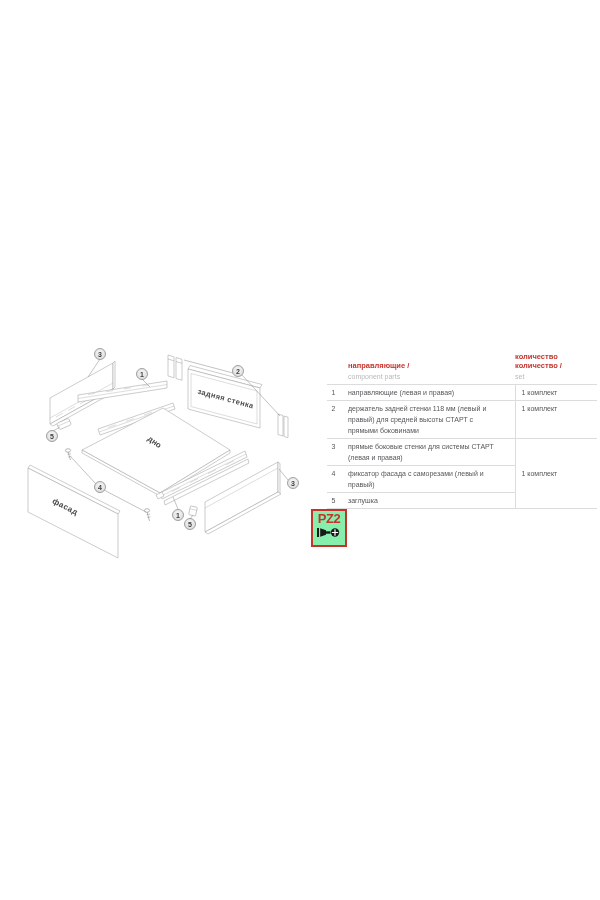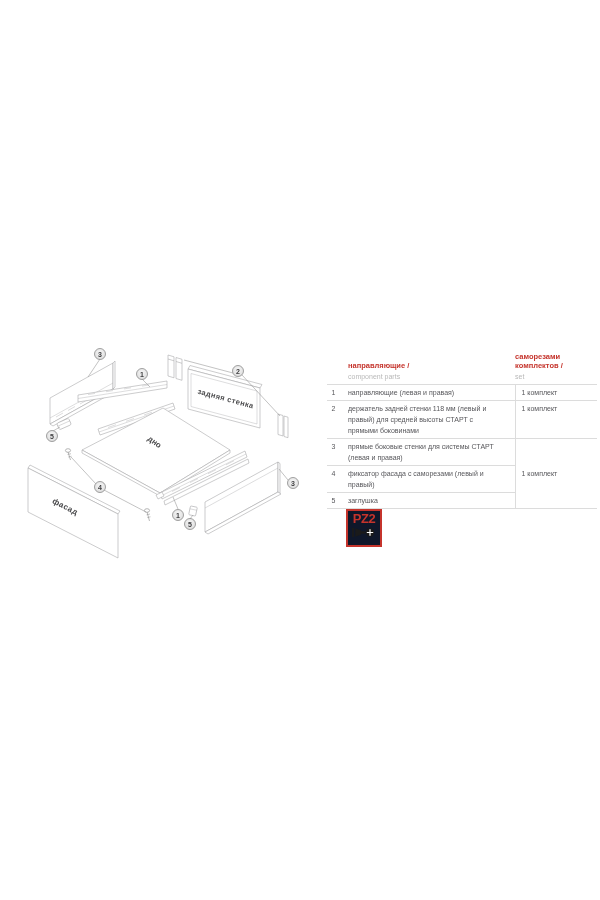--- a/index.html
+++ b/index.html
@@ -28,21 +28,21 @@
   .parts-table td.desc{padding-left:8px;padding-right:14px;}
   .parts-table td.qty{border-left:1px solid #dcdcdc;padding-left:6px;}
   .parts-table td.qty.merged{vertical-align:middle;}
   .red-title{color:#c5342c;font-weight:bold;font-size:7.5px;line-height:8.5px;}
   .sub-title{color:#b9b9b9;font-size:7px;line-height:9px;margin-top:2px;}
   .qtyhead .sub-title{margin-top:2px;}
 
   
   .pz2-box{
     position:absolute;left:311px;top:509px;width:32px;height:33px;
-    border:2px solid #c5342c;background:#0f172a;text-align:center;padding-top:1px;margin-left:35px;
+    border:2px solid #c5342c;background:#86efac;text-align:center;padding-top:1px;
   }
   .pz2-label{color:#c5342c;font-weight:bold;font-size:13px;line-height:14px;letter-spacing:-0.5px;}
   .pz2-icon{display:block;margin:1px auto 0 auto;}
 </style>
 </head>
 <body>
 
 <div class="page">
 
   <div class="diagram">
@@ -202,22 +202,22 @@
           <col style="width:82px">
         </colgroup>
       <tbody>
           <tr class="thead">
         <td class="num"></td>
         <td class="desc">
           <div class="red-title">направляющие /</div>
           <div class="sub-title">component parts</div>
         </td>
         <td class="qtyhead">
-          <div class="red-title">саморезами</div>
-          <div class="red-title">комплектов /</div>
+          <div class="red-title">количество</div>
+          <div class="red-title">количество /</div>
           <div class="sub-title">set</div>
         </td>
       </tr>
       <tr class="body">
         <td class="num">1</td>
         <td class="desc">направляющие (левая и правая)</td>
         <td class="qty">1 комплект</td>
       </tr>
       <tr class="body">
         <td class="num">2</td>

